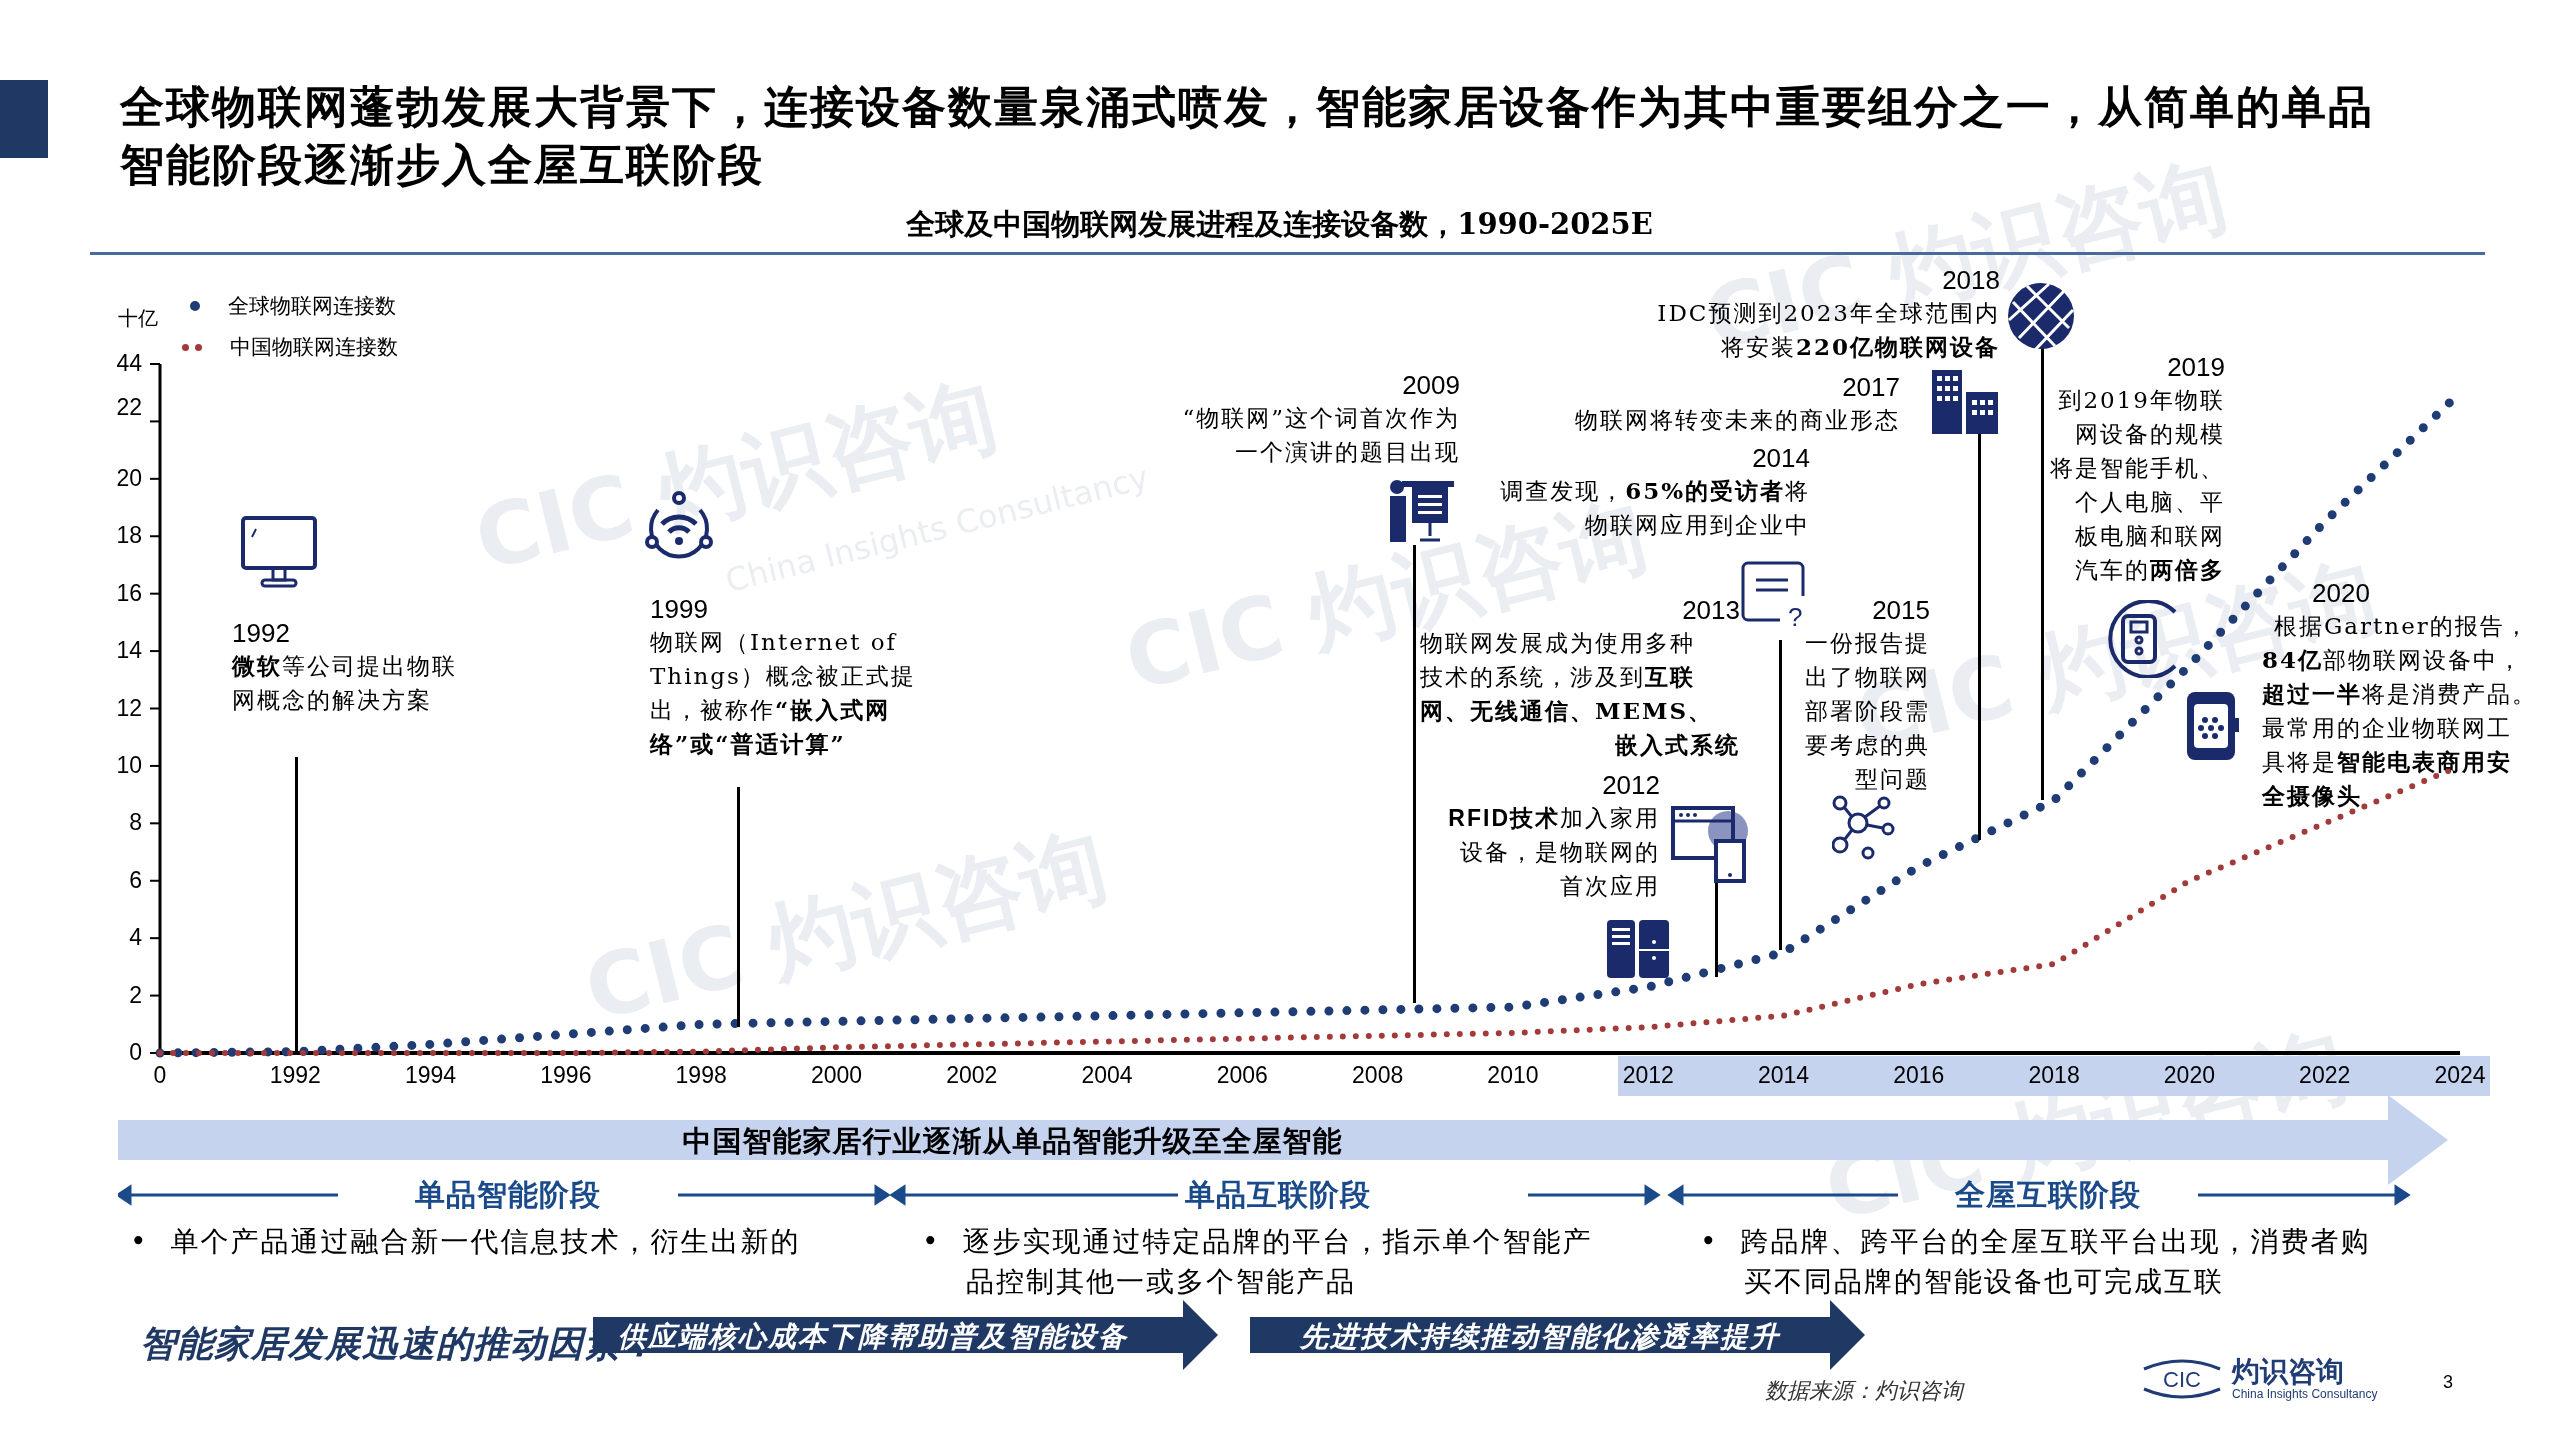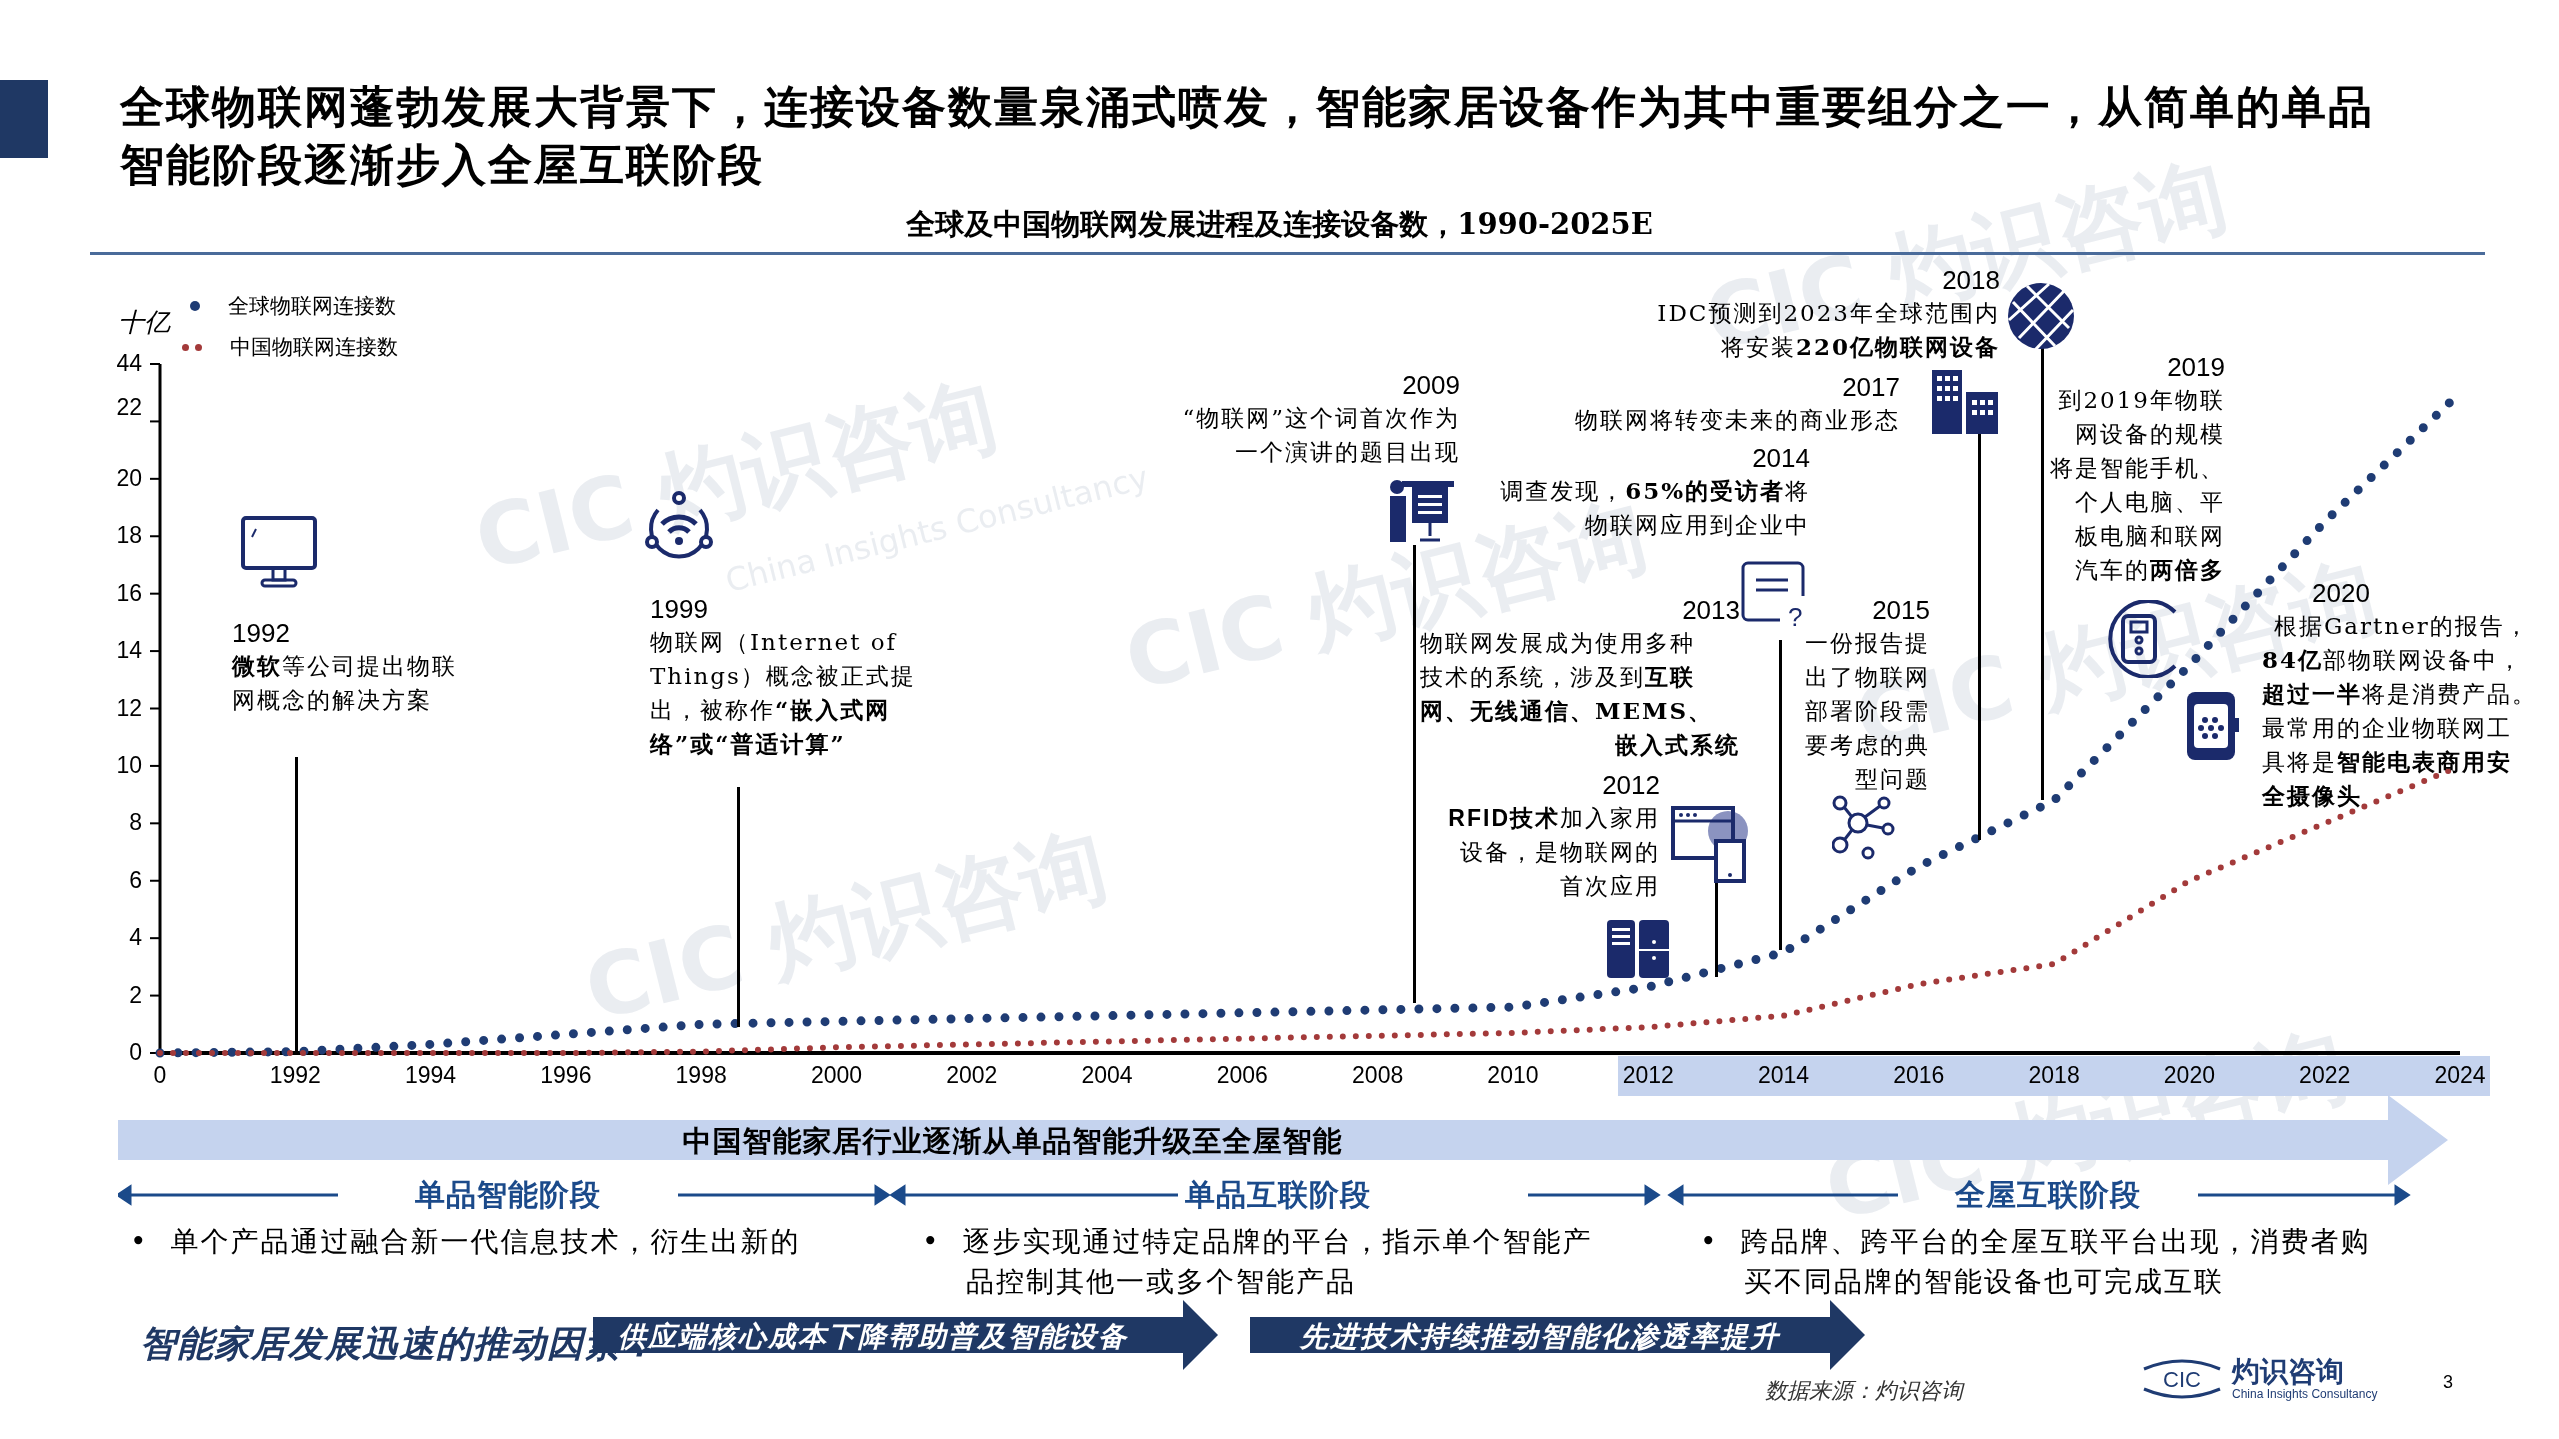--- a/index.html
+++ b/index.html
@@ -9,21 +9,21 @@
   .sans { font-family:"Liberation Sans","DejaVu Sans",sans-serif; }
   .header-bar { left:0; top:80px; width:48px; height:78px; background:#1f3864; }
   .page-title { left:120px; top:78px; width:2400px; font-size:44px; font-weight:bold; line-height:58px; letter-spacing:2px; }
   .chart-title { left:0; width:2559px; top:205px; text-align:center; font-size:29px; font-weight:bold; }
   .title-rule { left:90px; top:252px; width:2395px; height:3px; background:#4a6b9a; }
   .watermark { color:rgba(180,190,205,0.28); font-family:"DejaVu Sans",sans-serif; font-weight:bold; pointer-events:none; transform:rotate(-14deg); white-space:nowrap; }
   .wm-big { font-size:86px; }
   .wm-small { font-size:32px; font-weight:normal; }
   .legend-item { font-size:21px; display:flex; align-items:center; gap:28px; }
   .legend-dot { width:10px; height:10px; border-radius:50%; display:inline-block; }
-  .unit-label { font-style:italic; font-size:26px; }
+  .unit-label { font-size:20px; }
   .tick-label { font-size:23px; text-align:right; width:40px; }
   .xtick-label { font-size:23px; text-align:center; width:80px; }
   .x-band { background:#c5d3ee; }
   .event-year { font-size:26px; }
   .event-text { font-size:23px; line-height:34px; letter-spacing:2px; }
   .event-text b { font-weight:bold; }
   .vline { width:3px; background:#000; }
   .icon { color:#1b2a6b; }
   .banner-text { font-size:29px; font-weight:bold; letter-spacing:1px; }
   .stage-label { color:#1b4a8a; font-size:30px; font-weight:bold; letter-spacing:1px; }

